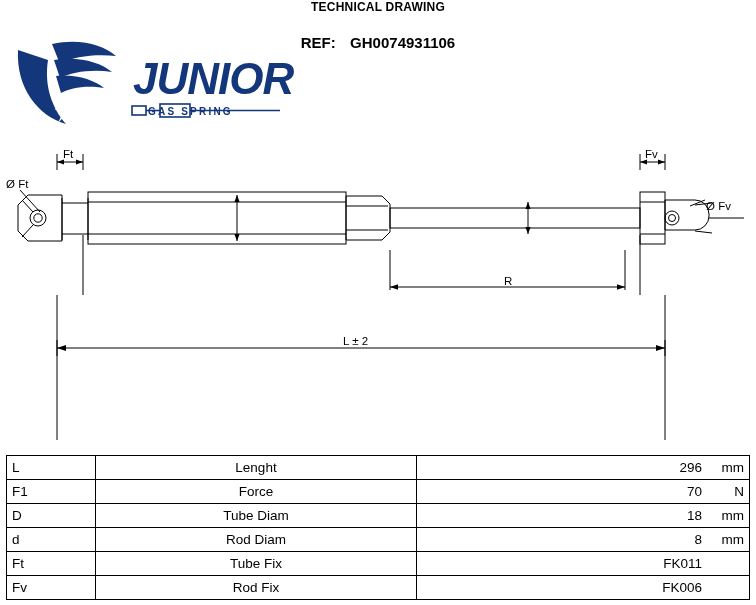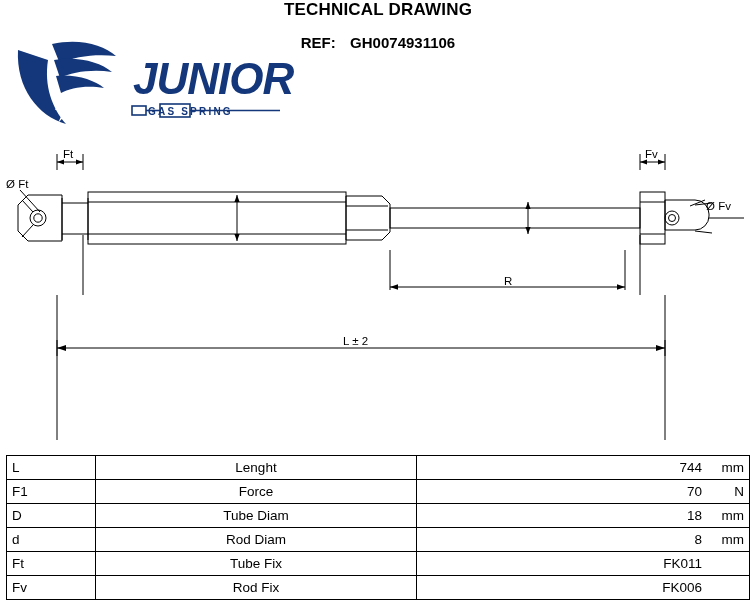--- a/index.html
+++ b/index.html
@@ -20,21 +20,21 @@
     width: 756px;
     height: 605px;
   }
   
   .doc-title {
     position: absolute;
     top: 0px;
     left: 0;
     width: 756px;
     text-align: center;
-    font-size: 17px;
+    font-size: 12px;
     font-weight: bold;
     letter-spacing: 0.2px;
   }
   .doc-ref {
     position: absolute;
     top: 34px;
     left: 0;
     width: 756px;
     text-align: center;
     font-size: 15px;
@@ -213,21 +213,21 @@
         <text x="343" y="205">L ± 2</text>
       </g>
     </svg>
   </div>
 
   <table class="spec-table">
     <tbody>
       <tr>
         <td class="col-sym">L</td>
         <td class="col-desc">Lenght</td>
-        <td class="col-val val-cell">744</td>
+        <td class="col-val val-cell">296</td>
         <td class="col-unit">mm</td>
       </tr>
       <tr>
         <td class="col-sym">F1</td>
         <td class="col-desc">Force</td>
         <td class="col-val val-cell">70</td>
         <td class="col-unit">N</td>
       </tr>
       <tr>
         <td class="col-sym">D</td>

